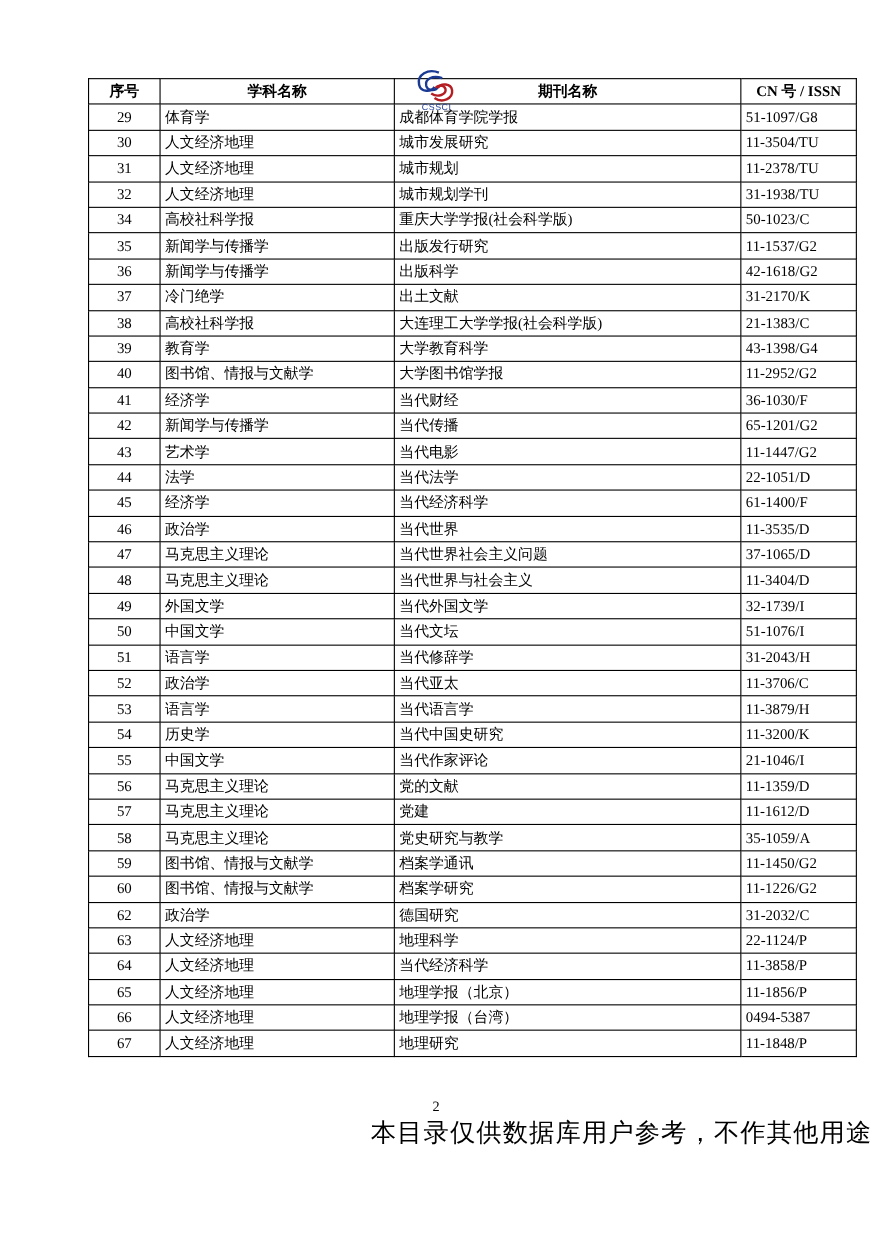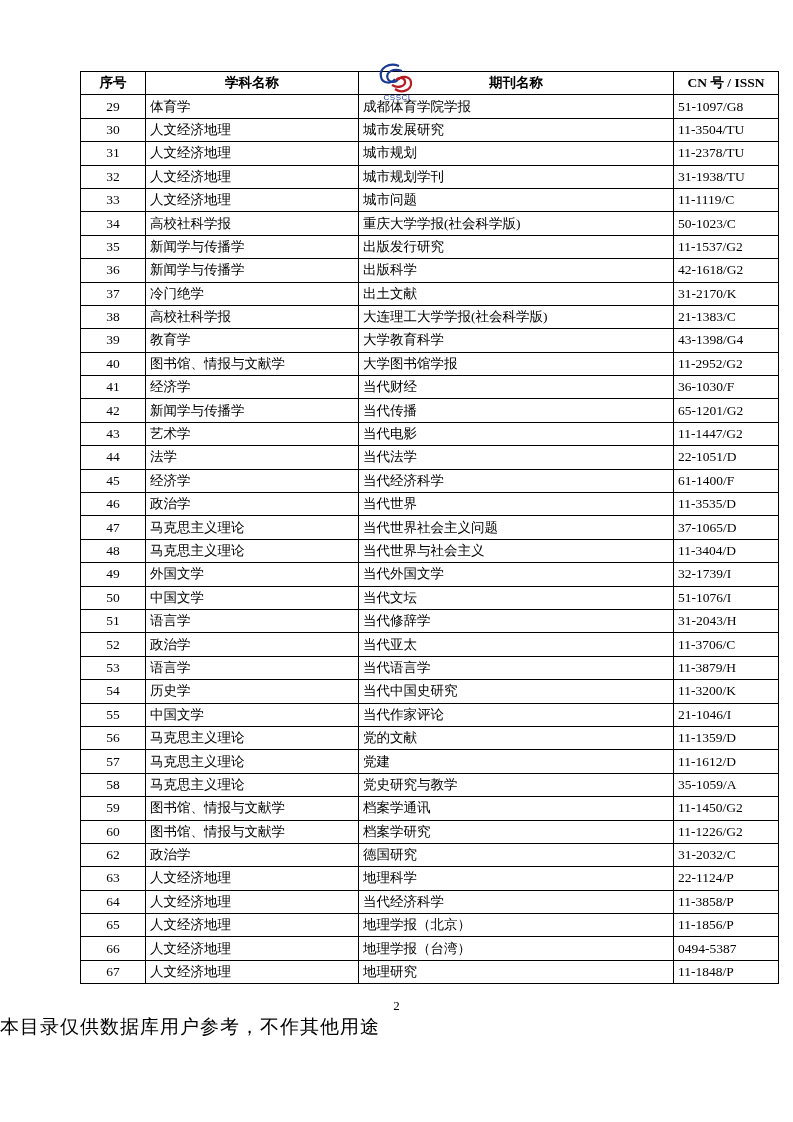--- a/index.html
+++ b/index.html
@@ -72,22 +72,22 @@
     right: 0;
     top: 998px;
     text-align: center;
     font-size: 13px;
   }
   .footer-note {
     position: absolute;
     left: 0;
     right: 0;
     top: 1014px;
-    text-align: left;
-    font-size: 19px;
+    text-align: right;
+    font-size: 23px;
     letter-spacing: 1px;
   }
 </style>
 </head>
 <body>
 
 <div class="page">
 
   <div class="logo-wrap">
     <span class="logo">
@@ -134,26 +134,20 @@
             <td class="col-jour">城市规划</td>
             <td class="col-cn">11-2378/TU</td>
           </tr>
           <tr>
             <td class="col-no">32</td>
             <td class="col-disc">人文经济地理</td>
             <td class="col-jour">城市规划学刊</td>
             <td class="col-cn">31-1938/TU</td>
           </tr>
           <tr>
-            <td class="col-no">33</td>
-            <td class="col-disc">人文经济地理</td>
-            <td class="col-jour">城市问题</td>
-            <td class="col-cn">11-1119/C</td>
-          </tr>
-          <tr>
             <td class="col-no">34</td>
             <td class="col-disc">高校社科学报</td>
             <td class="col-jour">重庆大学学报(社会科学版)</td>
             <td class="col-cn">50-1023/C</td>
           </tr>
           <tr>
             <td class="col-no">35</td>
             <td class="col-disc">新闻学与传播学</td>
             <td class="col-jour">出版发行研究</td>
             <td class="col-cn">11-1537/G2</td>

